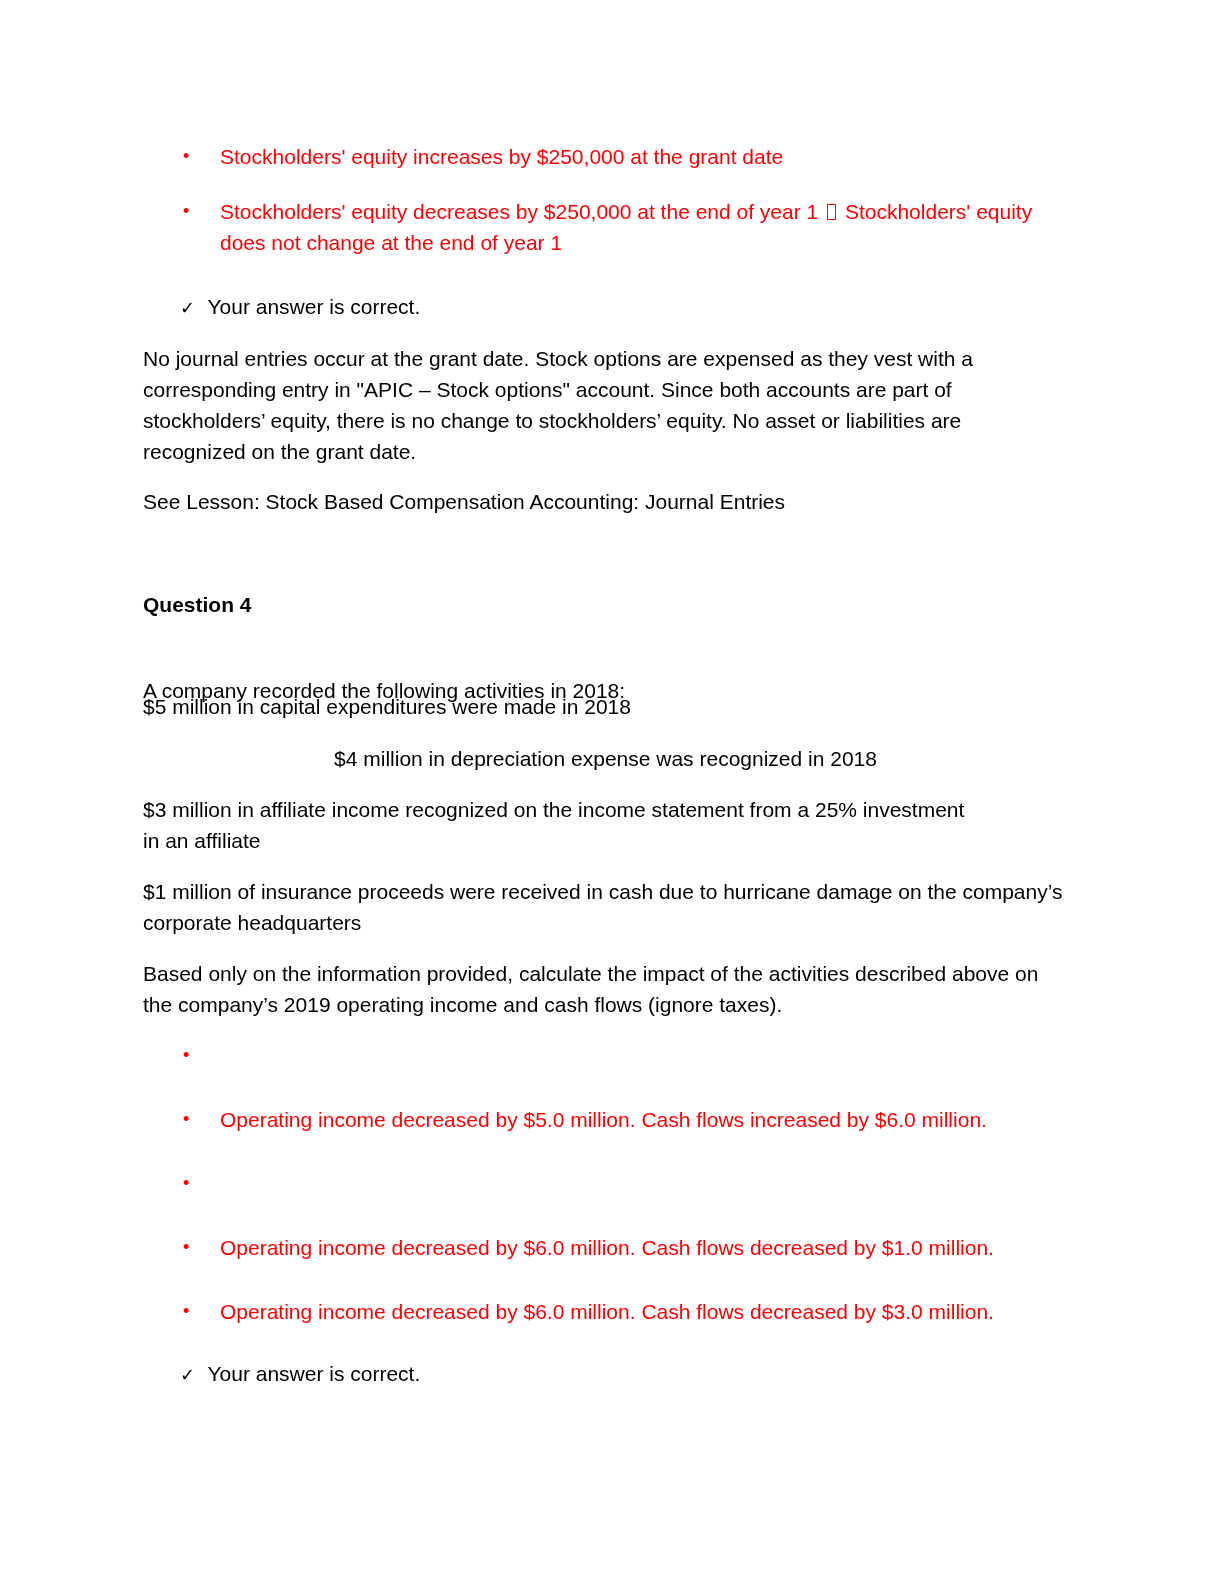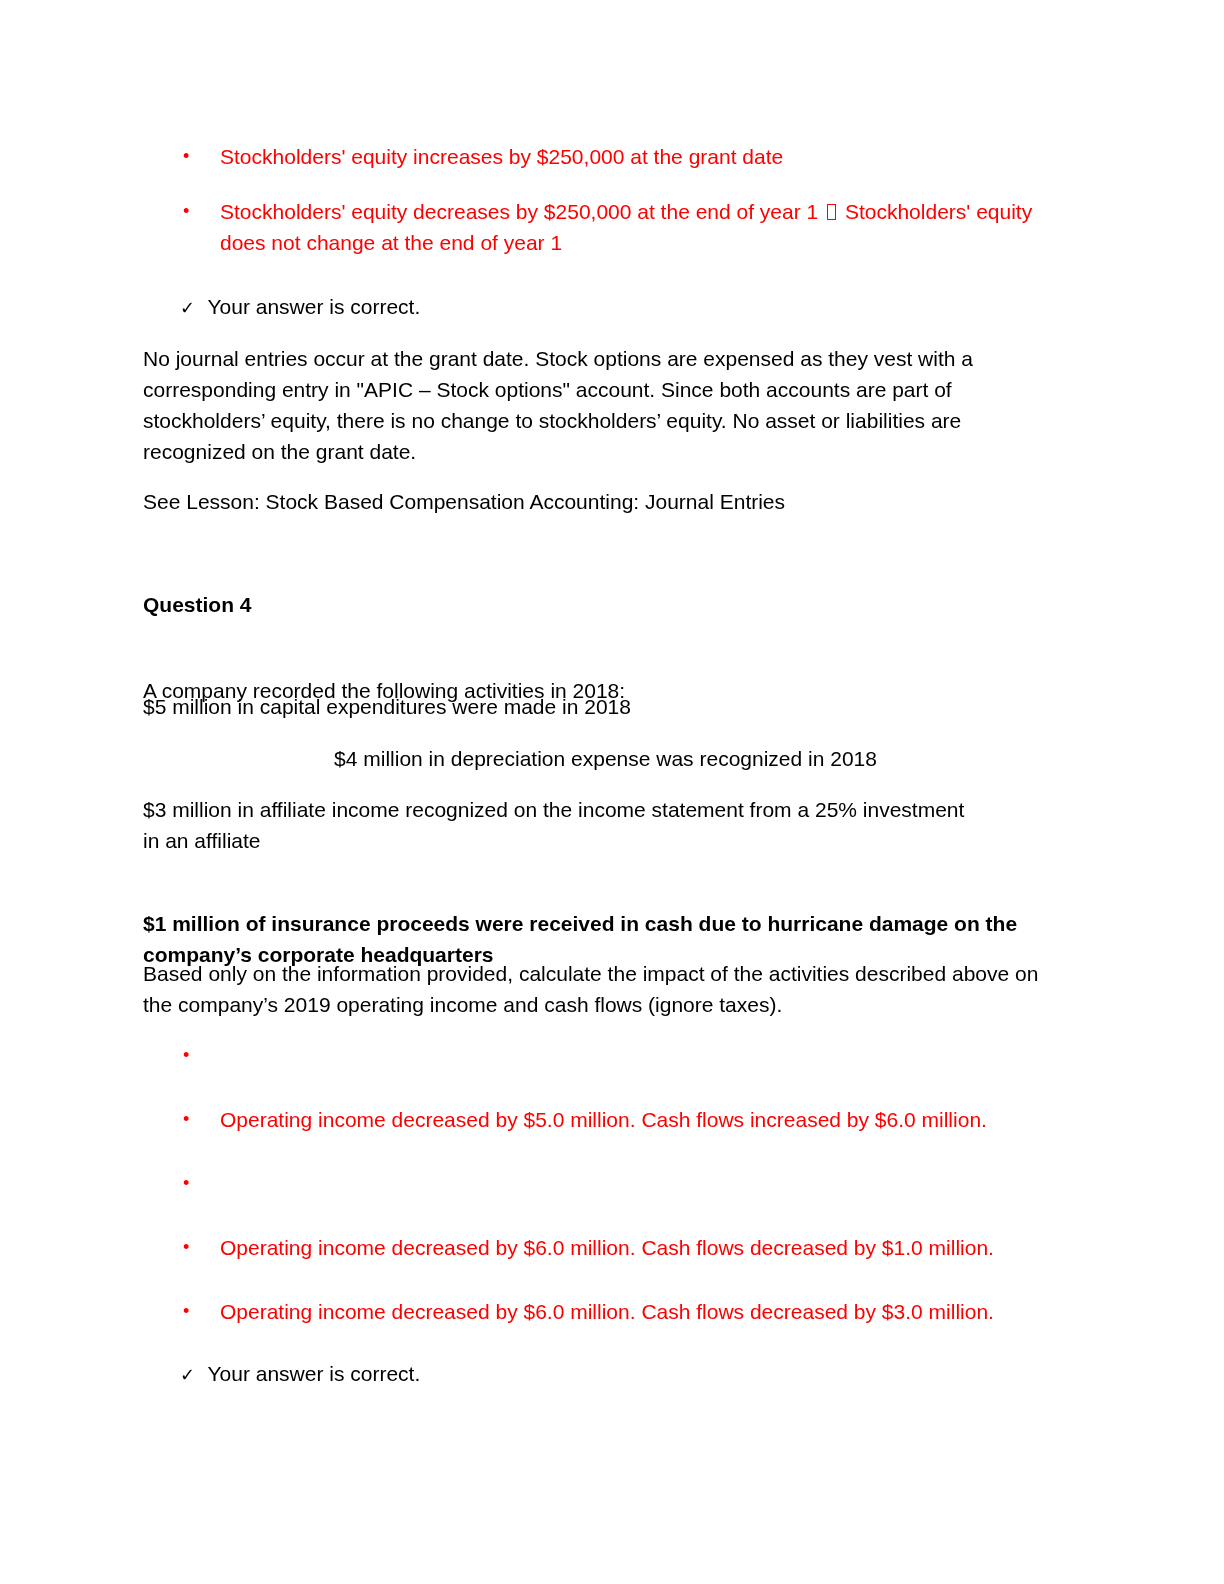--- a/index.html
+++ b/index.html
@@ -95,21 +95,21 @@
   <p class="q-title" style="position:absolute; top:589px; left:0;">Question 4</p>
 
   <p style="position:absolute; top:640px; left:0; width:925px;margin-top:35px;">A company recorded the following activities in 2018:</p>
 
   <p style="position:absolute; top:691px; left:0; width:925px;">$5 million in capital expenditures were made in 2018</p>
 
   <p style="position:absolute; top:743px; left:0; width:925px;text-align:center;">$4 million in depreciation expense was recognized in 2018</p>
 
   <p style="position:absolute; top:794px; left:0; width:830px;">$3 million in affiliate income recognized on the income statement from a 25% investment in an affiliate</p>
 
-  <p style="position:absolute; top:908px; left:0; width:930px;font-weight:bold;">$1 million of insurance proceeds were received in cash due to hurricane damage on the company’s corporate headquarters</p>
+  <p style="position:absolute; top:876px; left:0; width:930px;">$1 million of insurance proceeds were received in cash due to hurricane damage on the company’s corporate headquarters</p>
 
   <p style="position:absolute; top:958px; left:0; width:925px;">Based only on the information provided, calculate the impact of the activities described above on the company’s 2019 operating income and cash flows (ignore taxes).</p>
 
   <ul class="bullet-list red" style="position:absolute; top:1040px; left:0; width:900px;">
     <li class="bullet-item" style="height:64px; padding-right:20px;">
       <span class="bullet">•</span>
     </li>
     <li class="bullet-item" style="height:64px; padding-right:20px;">
       <span class="bullet">•</span>
       <span>Operating income decreased by $5.0 million. Cash flows increased by $6.0 million.</span>

